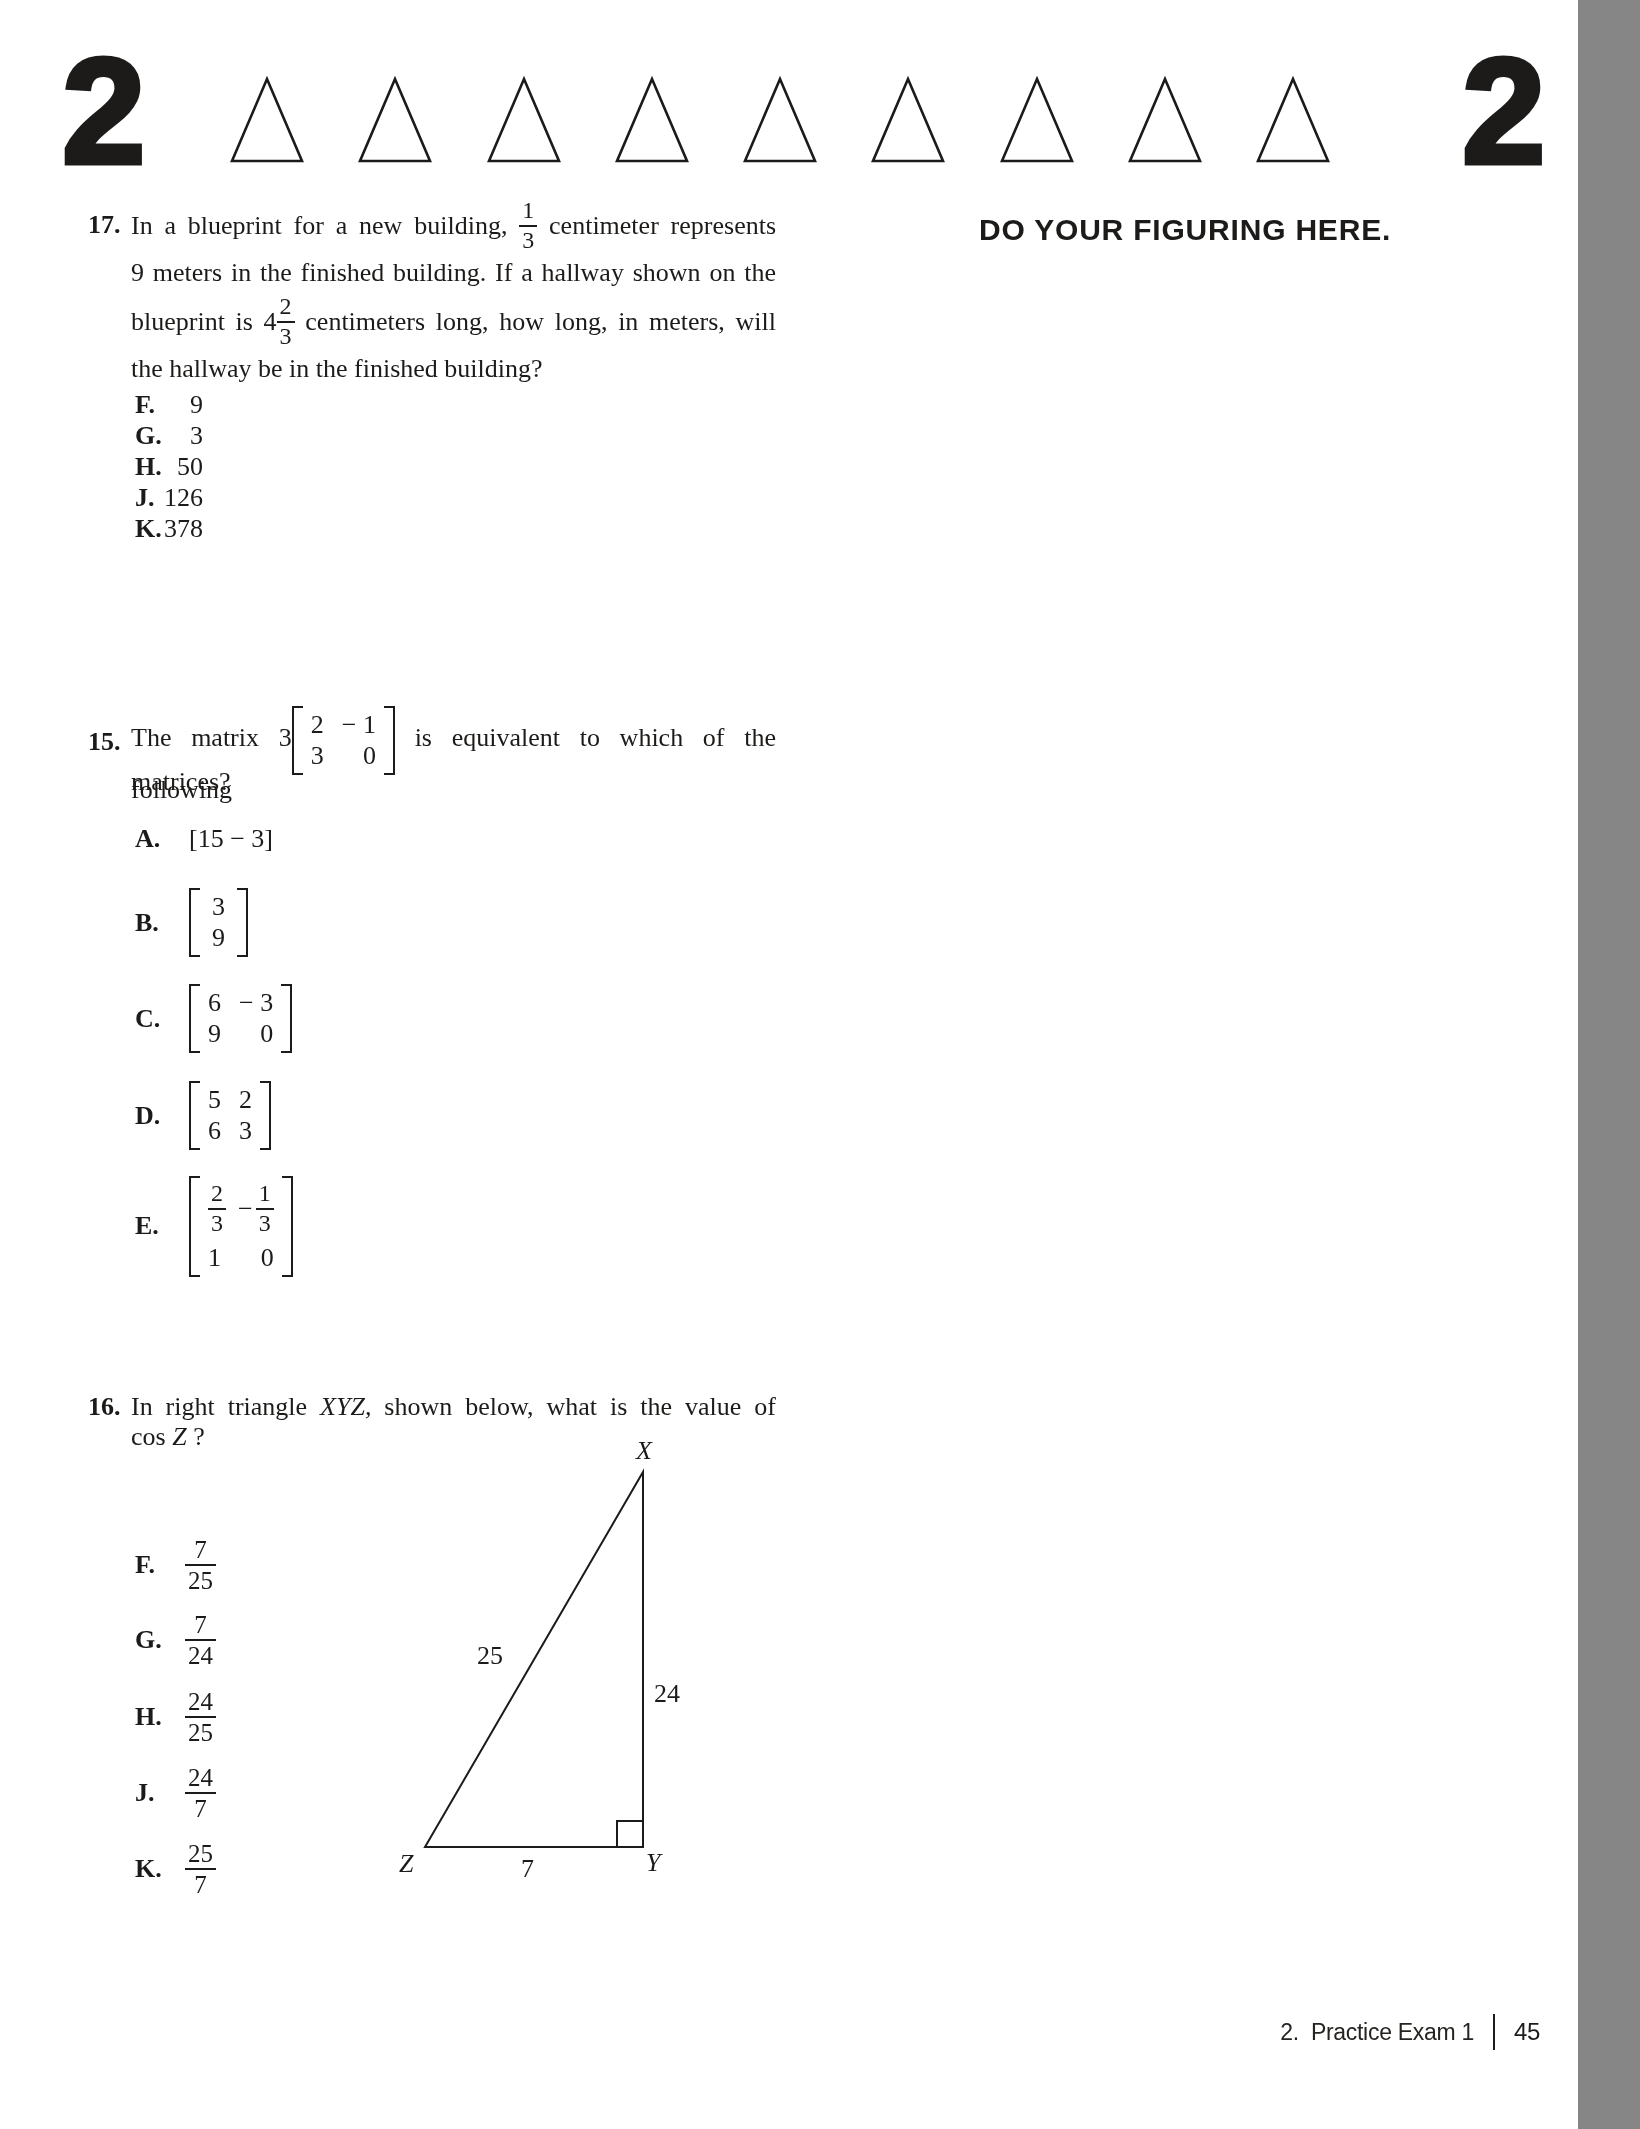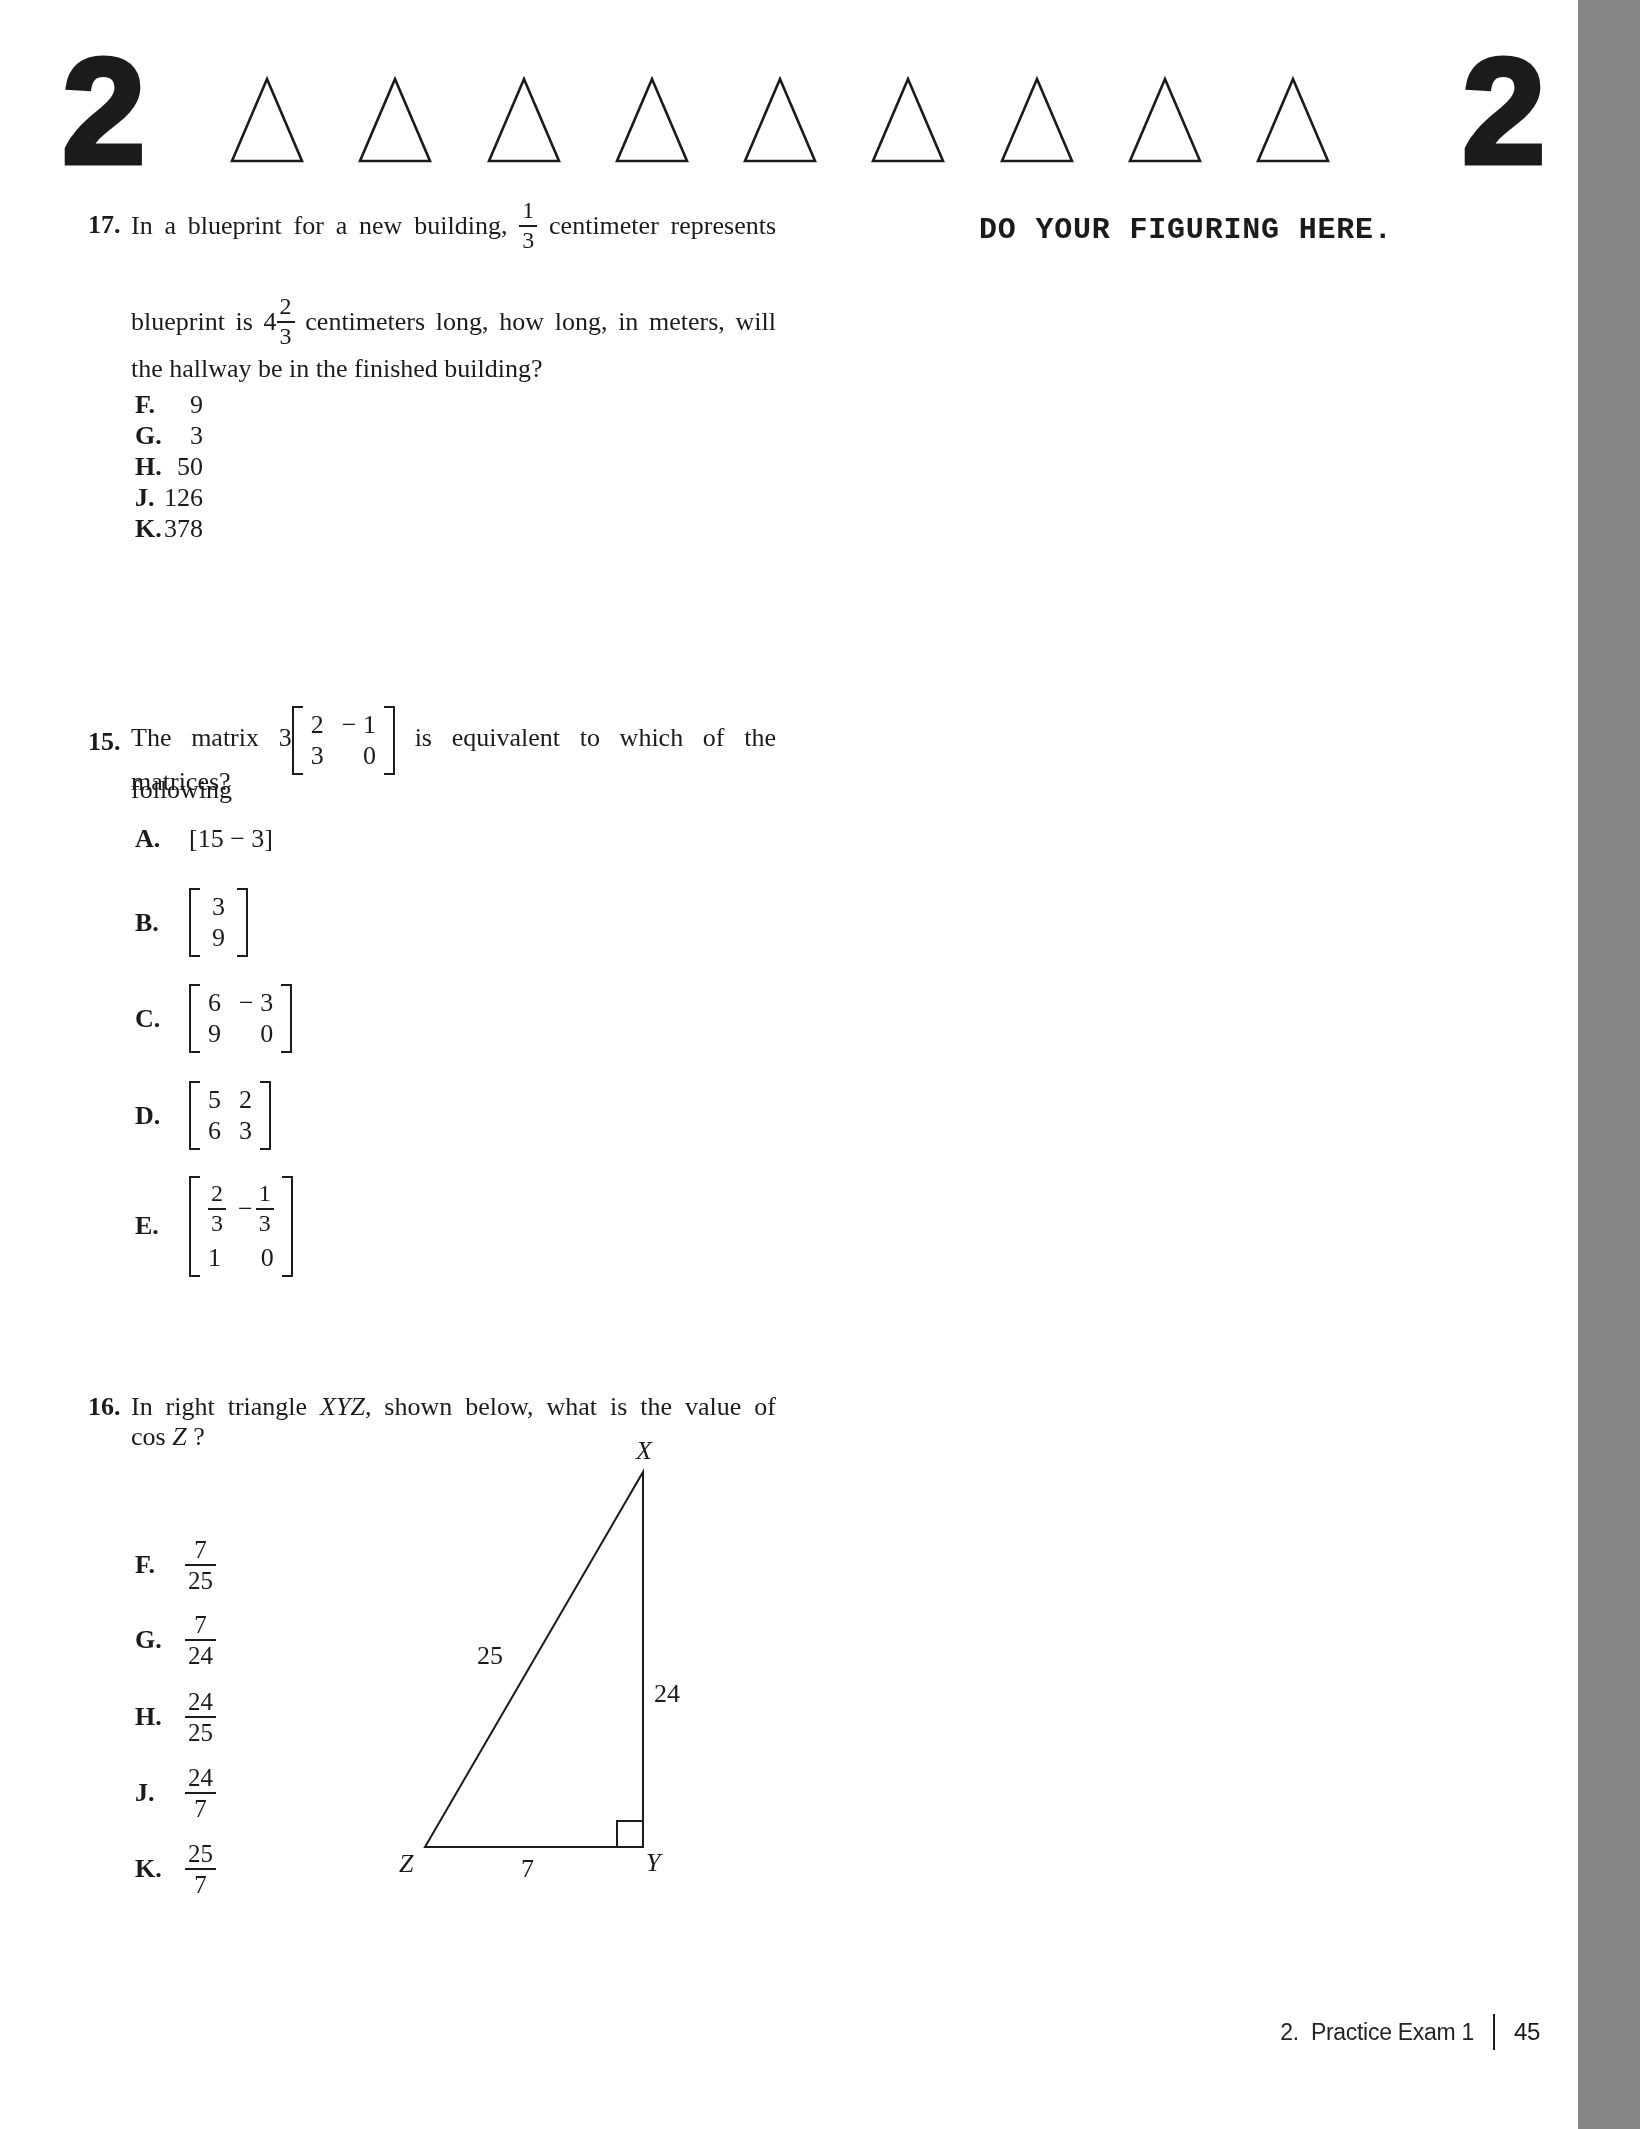--- a/index.html
+++ b/index.html
@@ -8,21 +8,21 @@
   .edge-bar{position:absolute;left:1578px;top:0;width:62px;height:2129px;background:#868686;}
 
   
   .hdr-num{position:absolute;top:36px;font-family:"Liberation Sans",sans-serif;font-weight:bold;
            font-size:150px;line-height:1;-webkit-text-stroke:5px #1d1b19;}
   .hdr-left{left:62px;}
   .hdr-right{left:1462px;}
   .tri-row{position:absolute;left:228px;top:76px;width:1104px;display:flex;justify-content:space-between;}
   .tri{width:78px;height:88px;display:block;}
 
-  .figuring{position:absolute;left:979px;top:213px;font-family:Liberation Mono, monospace;
+  .figuring{position:absolute;left:979px;top:213px;font-family:Liberation Sans, sans-serif;
             font-weight:bold;font-size:30px;letter-spacing:0.8px;color:#1d1b19;text-align:right;}
 
   
   .qnum{position:absolute;left:88px;font-weight:bold;font-size:26px;line-height:30px;}
   .qline{position:absolute;left:131px;width:645px;font-size:26px;line-height:30px;}
   .just{text-align:justify;text-align-last:justify;}
   .it{font-style:italic;}
   .nowrap{white-space:nowrap;}
 
   
@@ -108,20 +108,21 @@
   <div class="qnum" style="top:210px">17.</div>
   <div class="qline just" style="top:200px">
     <span>In a blueprint for a new building,</span>
     <span class="frac">
         <span class="num">1</span>
         <span class="bar"></span>
         <span class="den">3</span>
       </span>
     <span>centimeter represents</span>
   </div>
+  <div class="qline just" style="top:258px">9 meters in the finished building. If a hallway shown on the</div>
   <div class="qline just" style="top:296px">
     <span>blueprint is</span>
     <span class="nowrap"><span>4</span><span class="frac">
           <span class="num">2</span>
           <span class="bar"></span>
           <span class="den">3</span>
         </span></span>
     <span>centimeters long, how long, in meters, will</span>
   </div>
   <div class="qline" style="top:354px">the hallway be in the finished building?</div>

